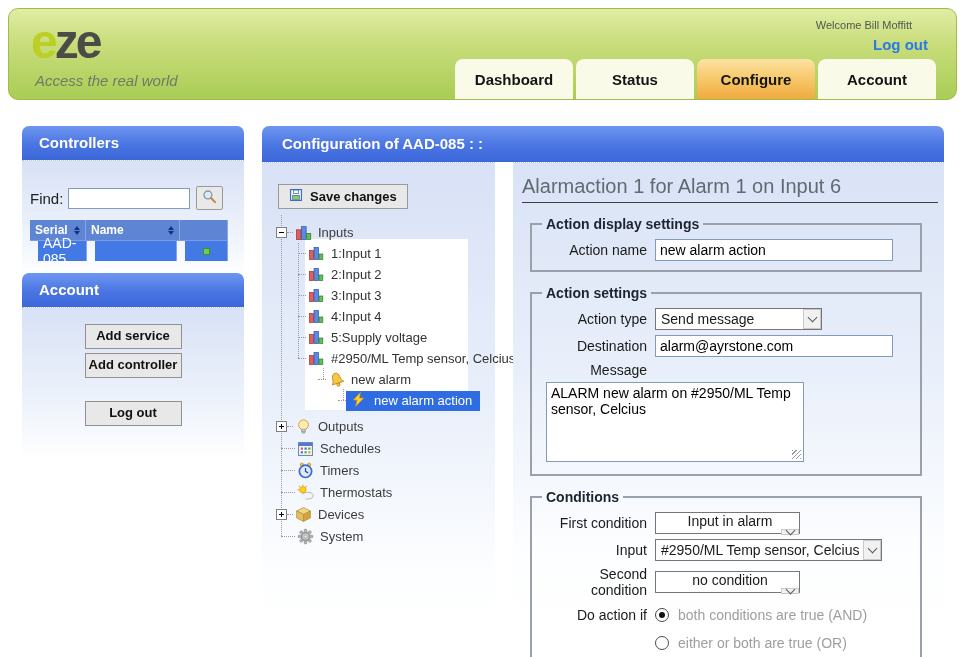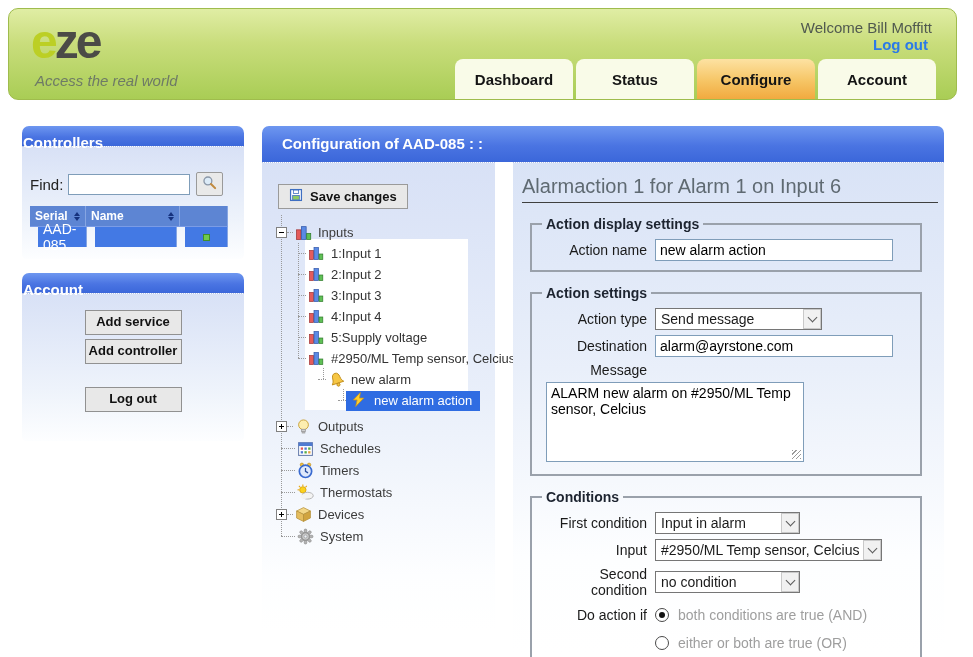--- a/index.html
+++ b/index.html
@@ -9,32 +9,32 @@
   
   .app-header { position:absolute; left:8px; top:8px; width:949px; height:92px;
     border-radius:10px; border:1px solid #9fbc4d;
     background:linear-gradient(180deg,#e0eda4 0%,#c9dd7c 38%,#a9cd55 100%); }
   .logo { position:absolute; left:22px; top:8px; font-size:48px; font-weight:800;
     letter-spacing:-3px; line-height:1.05; }
   .logo .lg-e { color:#bccf25; }
   .logo .lg-ze { color:#4b4b47; }
   .tagline { position:absolute; left:26px; top:63px; font-size:15px; font-style:italic;
     color:#6e7a66; }
-  .welcome { position:absolute; right:24px; top:10px; font-size:15px; color:#50594f; }
+  .welcome { position:absolute; right:44px; top:10px; font-size:11px; color:#50594f; }
   .logout-link { position:absolute; right:28px; top:27px; font-size:15px; font-weight:bold;
     color:#2b7ae8; cursor:pointer; }
   .tabs { position:absolute; right:20px; bottom:0; display:flex; gap:3px; }
   .tab { width:118px; height:40px; background:#f9fbe8; border-radius:8px 8px 0 0;
     display:flex; align-items:center; justify-content:center; font-size:15px;
     font-weight:bold; color:#141414; cursor:pointer; }
   .tab.active { background:linear-gradient(180deg,#fde2a2 0%,#f6c565 55%,#f1aa3f 100%); }
 
   
-  .panel-head { height:20px; border-radius:7px 7px 0 0; color:#fff; font-weight:bold;
-    font-size:15px; line-height:34px; padding-left:1px;
+  .panel-head { height:34px; border-radius:7px 7px 0 0; color:#fff; font-weight:bold;
+    font-size:15px; line-height:34px; padding-left:17px;
     background:linear-gradient(180deg,#6e97f0 0%,#4a74e2 55%,#3b67da 100%); }
   .panel-body { background:linear-gradient(180deg,#d8e1f6 0%,#eef3fb 65%,#fdfeff 100%);
     border-radius:0 0 5px 5px; border-top:1px dotted #b7c4e6; }
 
   .controllers-panel { position:absolute; left:22px; top:126px; width:222px; }
   .controllers-body { padding:25px 8px 12px; }
   .find-row { display:flex; align-items:center; }
   .find-label { font-size:15px; color:#222; margin-right:5px; }
   .find-input { width:122px; height:21px; border:1px solid #7f9db9; font-size:13px;
     padding:1px 3px; font-family:"Liberation Sans", sans-serif; }
@@ -108,21 +108,21 @@
     border-bottom:1px solid #3f3f3f; font-size:20px; color:#5f6a72; }
   fieldset { margin:13px 22px 0 17px; border:2px solid #9aa1ab; padding:2px 8px 9px; }
   legend { font-weight:bold; font-size:14px; color:#1d2430; padding:0 4px; margin-left:2px; }
   .form-row { display:flex; align-items:center; margin-top:5px; }
   .flabel { width:107px; text-align:right; margin-right:8px; flex:0 0 auto; color:#1a1a1a; }
   .tinput { height:22px; border:1px solid #7f9db9; font-size:14px; padding:1px 4px;
     font-family:"Liberation Sans", sans-serif; background:#fff; }
   .w238 { width:238px; } 
   .fake-select { height:22px; border:1px solid #767676; background:#fff; display:flex;
     align-items:center; font-size:14px; padding-left:5px; cursor:pointer; }
-  .sel-145 { width:145px; } .sel-167 { width:167px; } .sel-227 { width:227px; }
+  .sel-145 { width:145px;flex-direction:column; } .sel-167 { width:167px; } .sel-227 { width:227px; }
   .sel-btn { width:18px; height:20px; margin-left:auto; background:#f1f1f1;
     border:1px solid #c9c9c9; display:flex; align-items:center; justify-content:center; }
   .sel-btn::after { content:''; width:6px; height:6px; border-left:1.5px solid #5a5a5a;
     border-bottom:1.5px solid #5a5a5a; transform:rotate(-45deg); margin-top:-3px; }
   .msg-wrap { position:relative; margin:4px 0 0 6px; width:258px; }
   .msg-area { width:258px; height:80px; border:1px solid #7f9db9; font-size:14px;
     padding:2px 4px; resize:none; font-family:"Liberation Sans", sans-serif; background:#fff; }
   .grip { position:absolute; right:3px; bottom:6px; width:9px; height:9px;
     background:repeating-linear-gradient(-45deg,#9a9a9a 0 1px,transparent 1px 3px); }
   .radio { width:14px; height:14px; border-radius:50%; border:1px solid #4a4a4a;

